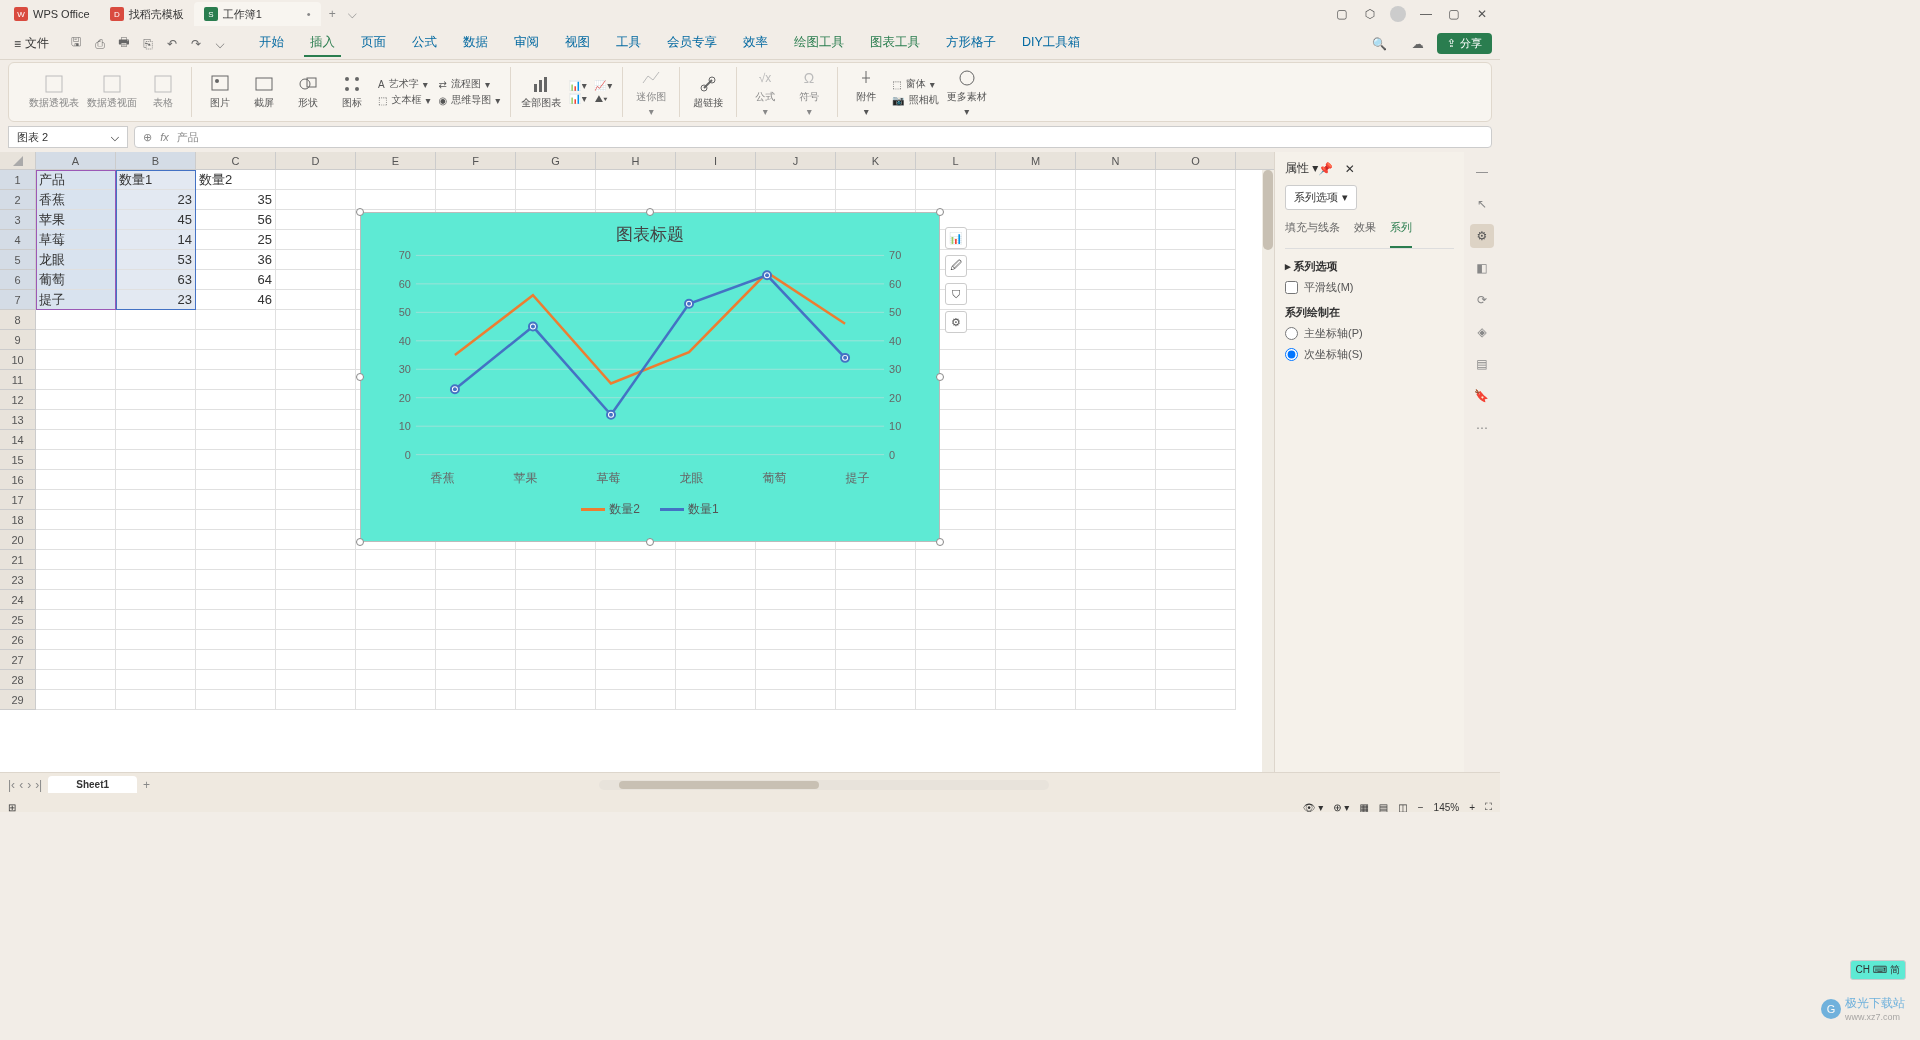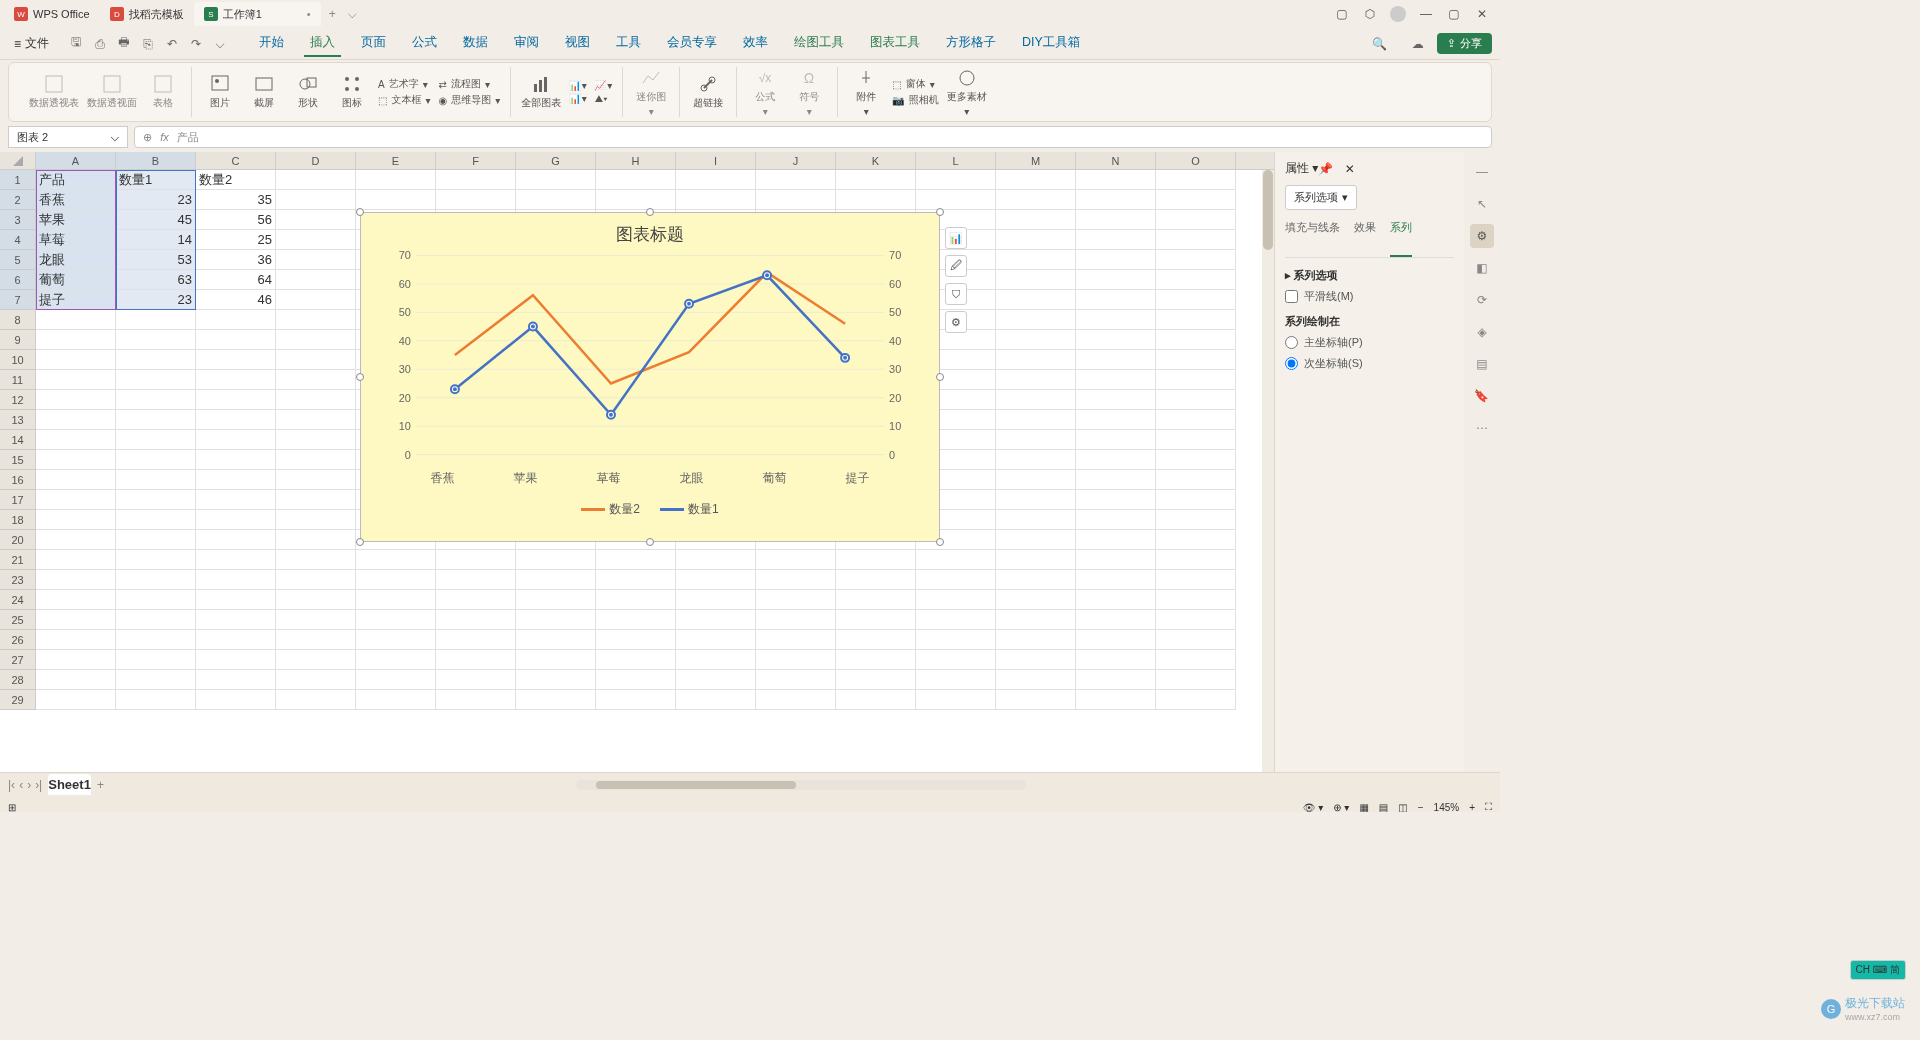--- a/index.html
+++ b/index.html
@@ -56,52 +56,52 @@
 .col-header { width: 80px; text-align: center; border-right: 1px solid #ccc; font-size: 11px; line-height: 18px; color: #555; }
 .row { display: flex; height: 20px; }
 .row-header { width: 36px; background: #e8e3db; border-right: 1px solid #ccc; border-bottom: 1px solid #ccc; text-align: center; font-size: 11px; line-height: 20px; color: #555; }
 .cell { width: 80px; border-right: 1px solid #e0e0e0; border-bottom: 1px solid #e0e0e0; padding: 0 3px; font-size: 13px; line-height: 20px; overflow: hidden; }
 .cell.num { text-align: right; }
 .sel-a { background: #d9e3ef; }
 .sel-b { background: #e3e9f2; }
 .col-header.hl, .row-header.hl { background: #d4dce6; }
 
 
-.chart-container { position: absolute; left: 360px; top: 60px; width: 580px; height: 330px; background: #fef9c3; border: 1px solid #bbb; }
+.chart-container { position: absolute; left: 360px; top: 60px; width: 580px; height: 330px; background: #5eead4; border: 1px solid #bbb; }
 .chart-handle { position: absolute; width: 8px; height: 8px; background: #fff; border: 1px solid #888; border-radius: 50%; }
 .chart-title { text-align: center; font-size: 17px; padding: 10px 0 4px; color: #444; }
 .chart-plot { position: relative; height: 220px; margin: 0 25px; }
 .chart-svg { width: 100%; height: 100%; }
 .chart-xaxis { display: flex; justify-content: space-around; padding: 0 40px; font-size: 12px; color: #666; }
 .chart-legend { display: flex; justify-content: center; gap: 20px; padding-top: 14px; font-size: 12px; color: #555; }
 .legend-line { display: inline-block; width: 24px; height: 3px; vertical-align: middle; margin-right: 4px; }
 .chart-side-btns { position: absolute; right: -28px; top: 14px; display: flex; flex-direction: column; gap: 6px; }
 .chart-side-btn { width: 22px; height: 22px; background: #fff; border: 1px solid #ccc; border-radius: 3px; display: flex; align-items: center; justify-content: center; font-size: 11px; color: #555; }
 
 
 .prop-header { display: flex; align-items: center; font-size: 12px; margin-bottom: 8px; }
 .prop-dropdown { background: #fff; border: 1px solid #ccc; padding: 4px 8px; font-size: 11px; border-radius: 3px; display: inline-flex; align-items: center; gap: 4px; margin-bottom: 10px; }
 .prop-tabs { display: flex; gap: 14px; font-size: 11px; border-bottom: 1px solid #ddd; padding-bottom: 6px; margin-bottom: 10px; }
 .prop-tab { color: #666; cursor: pointer; }
-.prop-tab.active { color: #2a7d4f; border-bottom: 2px solid #2a7d4f; padding-bottom: 20px; margin-bottom: -6px; }
+.prop-tab.active { color: #2a7d4f; border-bottom: 2px solid #2a7d4f; padding-bottom: 11px; margin-bottom: -6px; }
 .prop-section { font-size: 11px; margin-bottom: 10px; }
 .prop-section-h { font-weight: bold; margin-bottom: 6px; }
 .prop-check, .prop-radio { display: flex; align-items: center; gap: 6px; margin-bottom: 6px; color: #555; }
 
 
 .sheet-tabs { height: 24px; background: #efe9e0; display: flex; align-items: center; padding: 0 8px; gap: 6px; border-top: 1px solid #ddd6cc; }
 .sheet-nav { display: flex; gap: 4px; color: #888; }
-.sheet-tab { padding: 3px 0; background: #fff; border-radius: 4px 4px 0 0; font-size: 13px; font-weight: bold; }
+.sheet-tab { padding: 3px 28px; background: #fff; border-radius: 4px 4px 0 0; font-size: 10px; font-weight: bold; }
 
 
 .status-bar { height: 22px; background: #efe9e0; display: flex; align-items: center; padding: 0 8px; font-size: 10px; gap: 8px; }
 .status-right { margin-left: auto; display: flex; gap: 10px; align-items: center; }
 
 
-.ime { position: absolute; right: 14px; bottom: 60px; background: #14b8a6; border: 1px solid #ccc; border-radius: 3px; padding: 2px 5px; font-size: 10px; }
+.ime { position: absolute; right: 14px; bottom: 60px; background: #5eead4; border: 1px solid #ccc; border-radius: 3px; padding: 2px 5px; font-size: 10px; }
 
 
 .watermark { position: absolute; right: 15px; bottom: 18px; font-size: 12px; color: #3a99d8; opacity: 0.7; display: flex; align-items: center; gap: 3px; }
 
 svg { display: block; }
 </style>
 </head>
 <body>
 
 <div class="title-bar">

